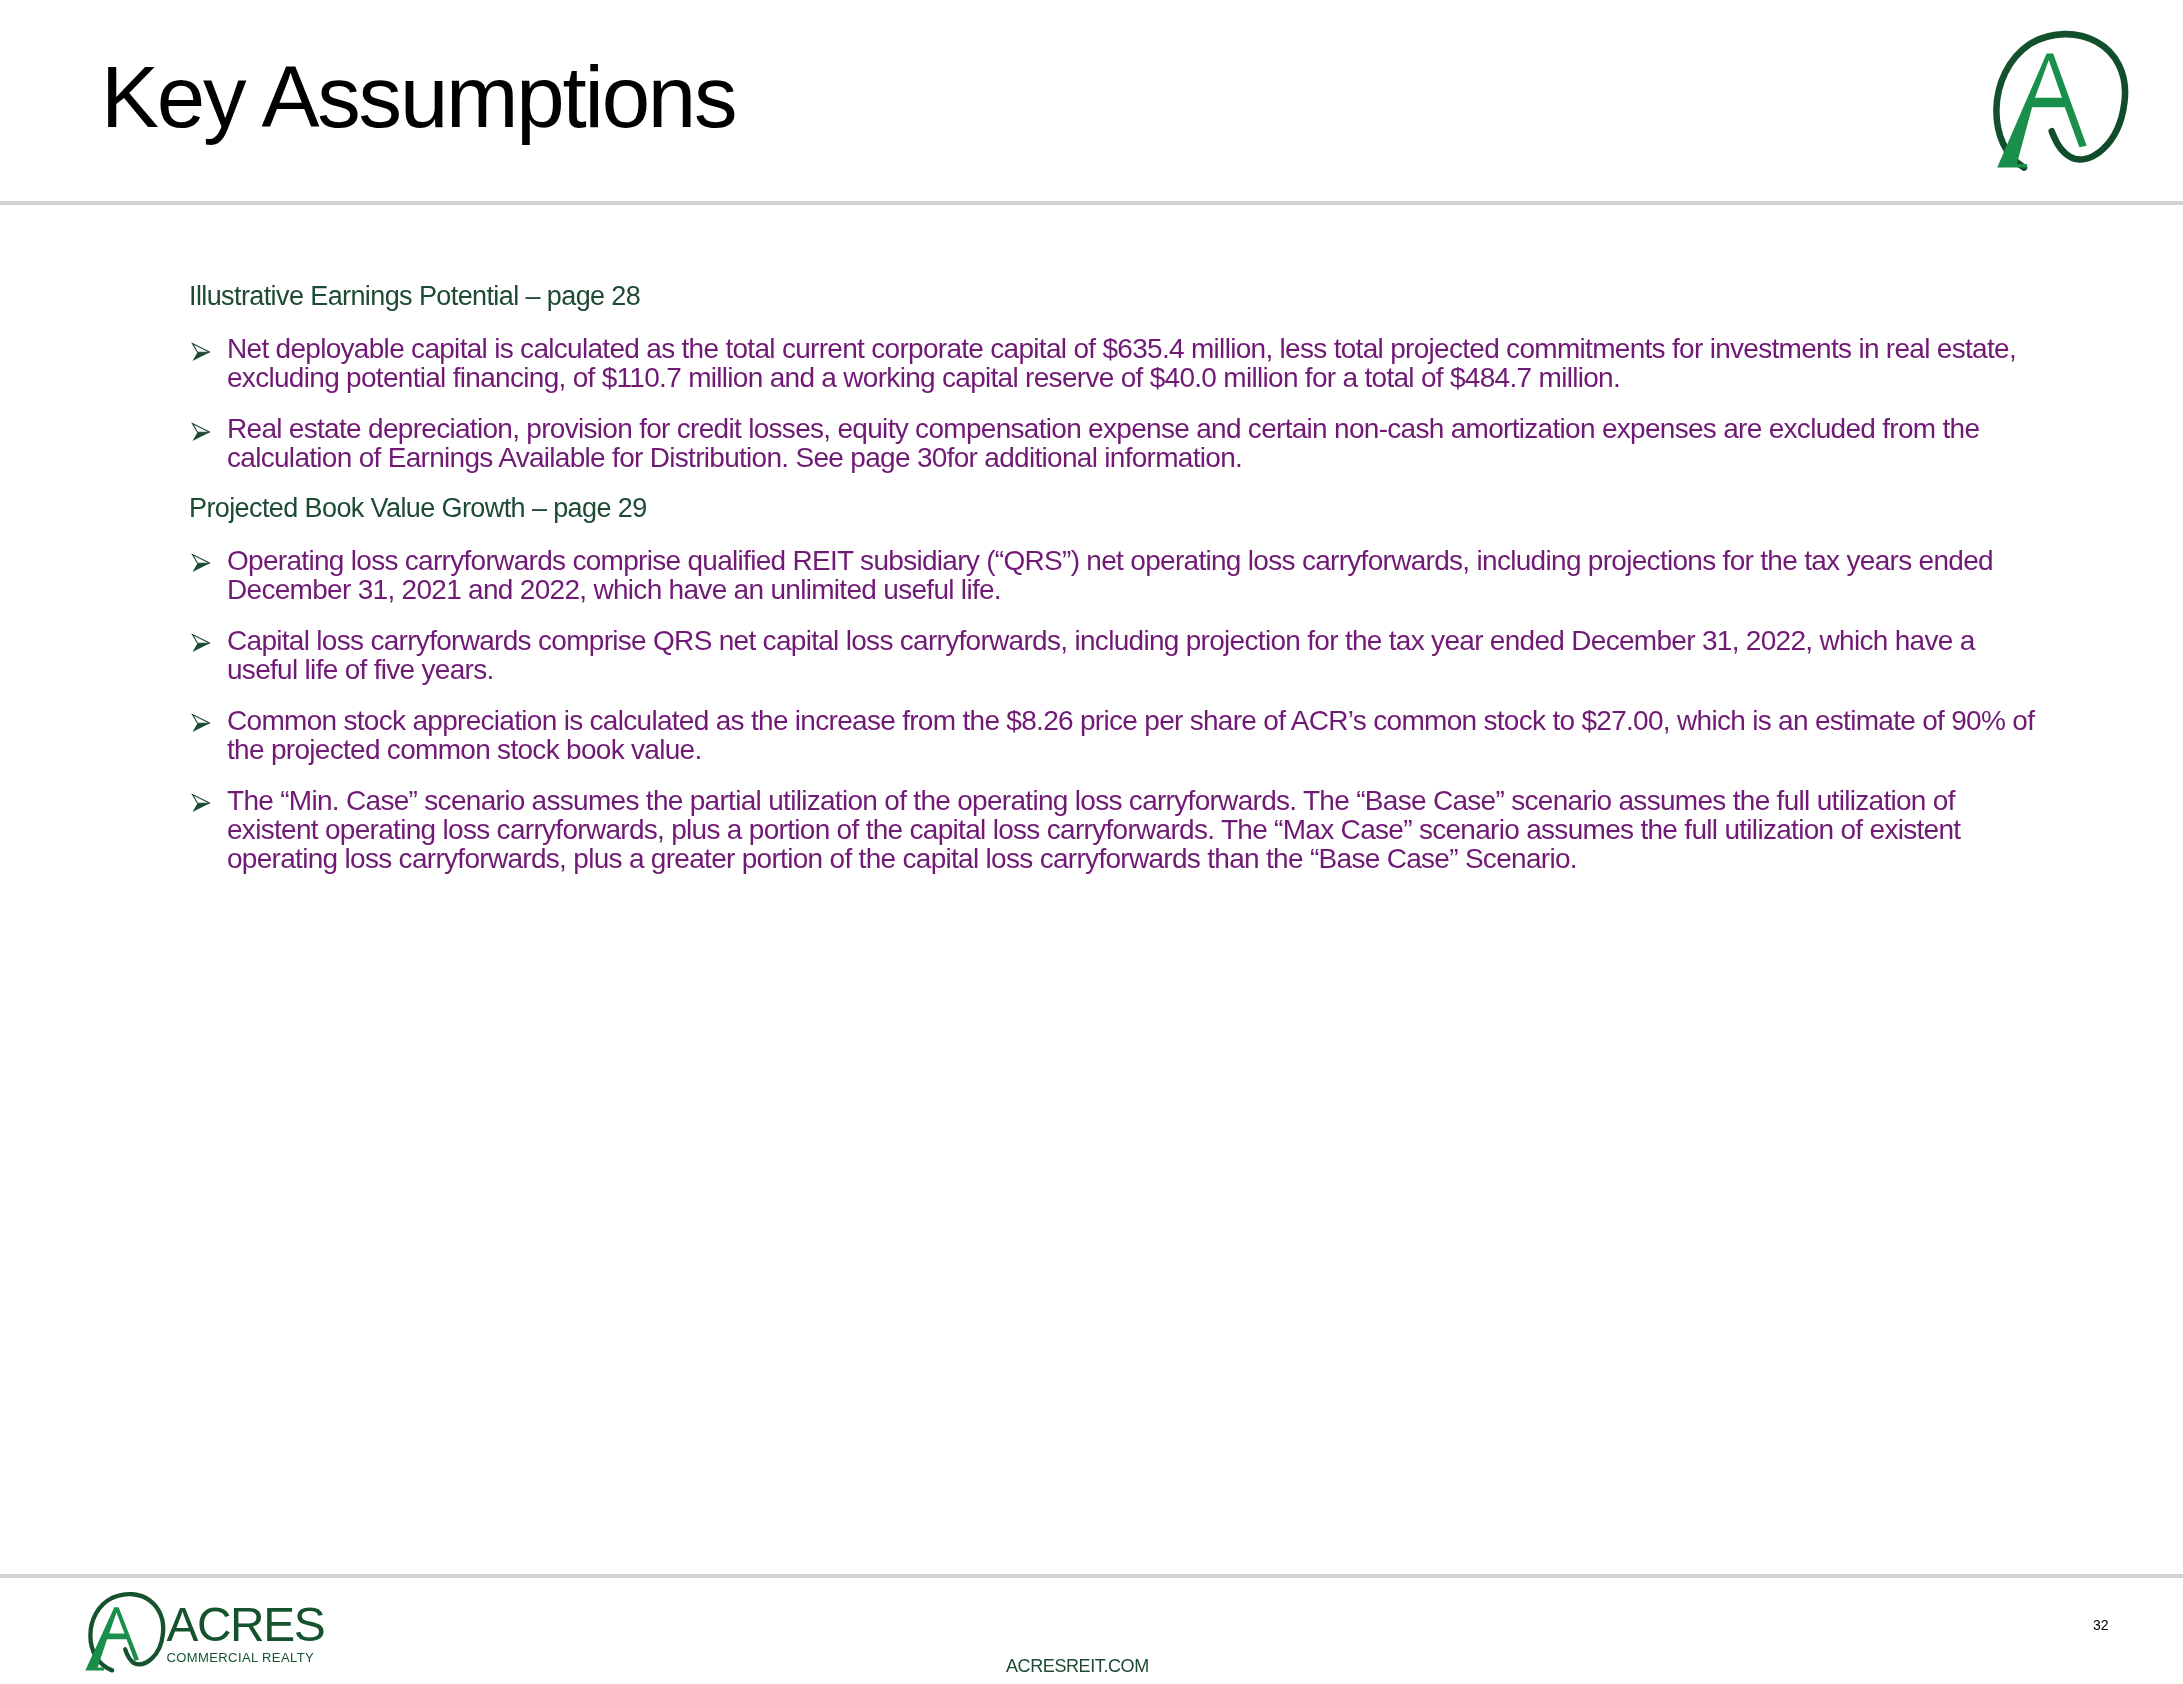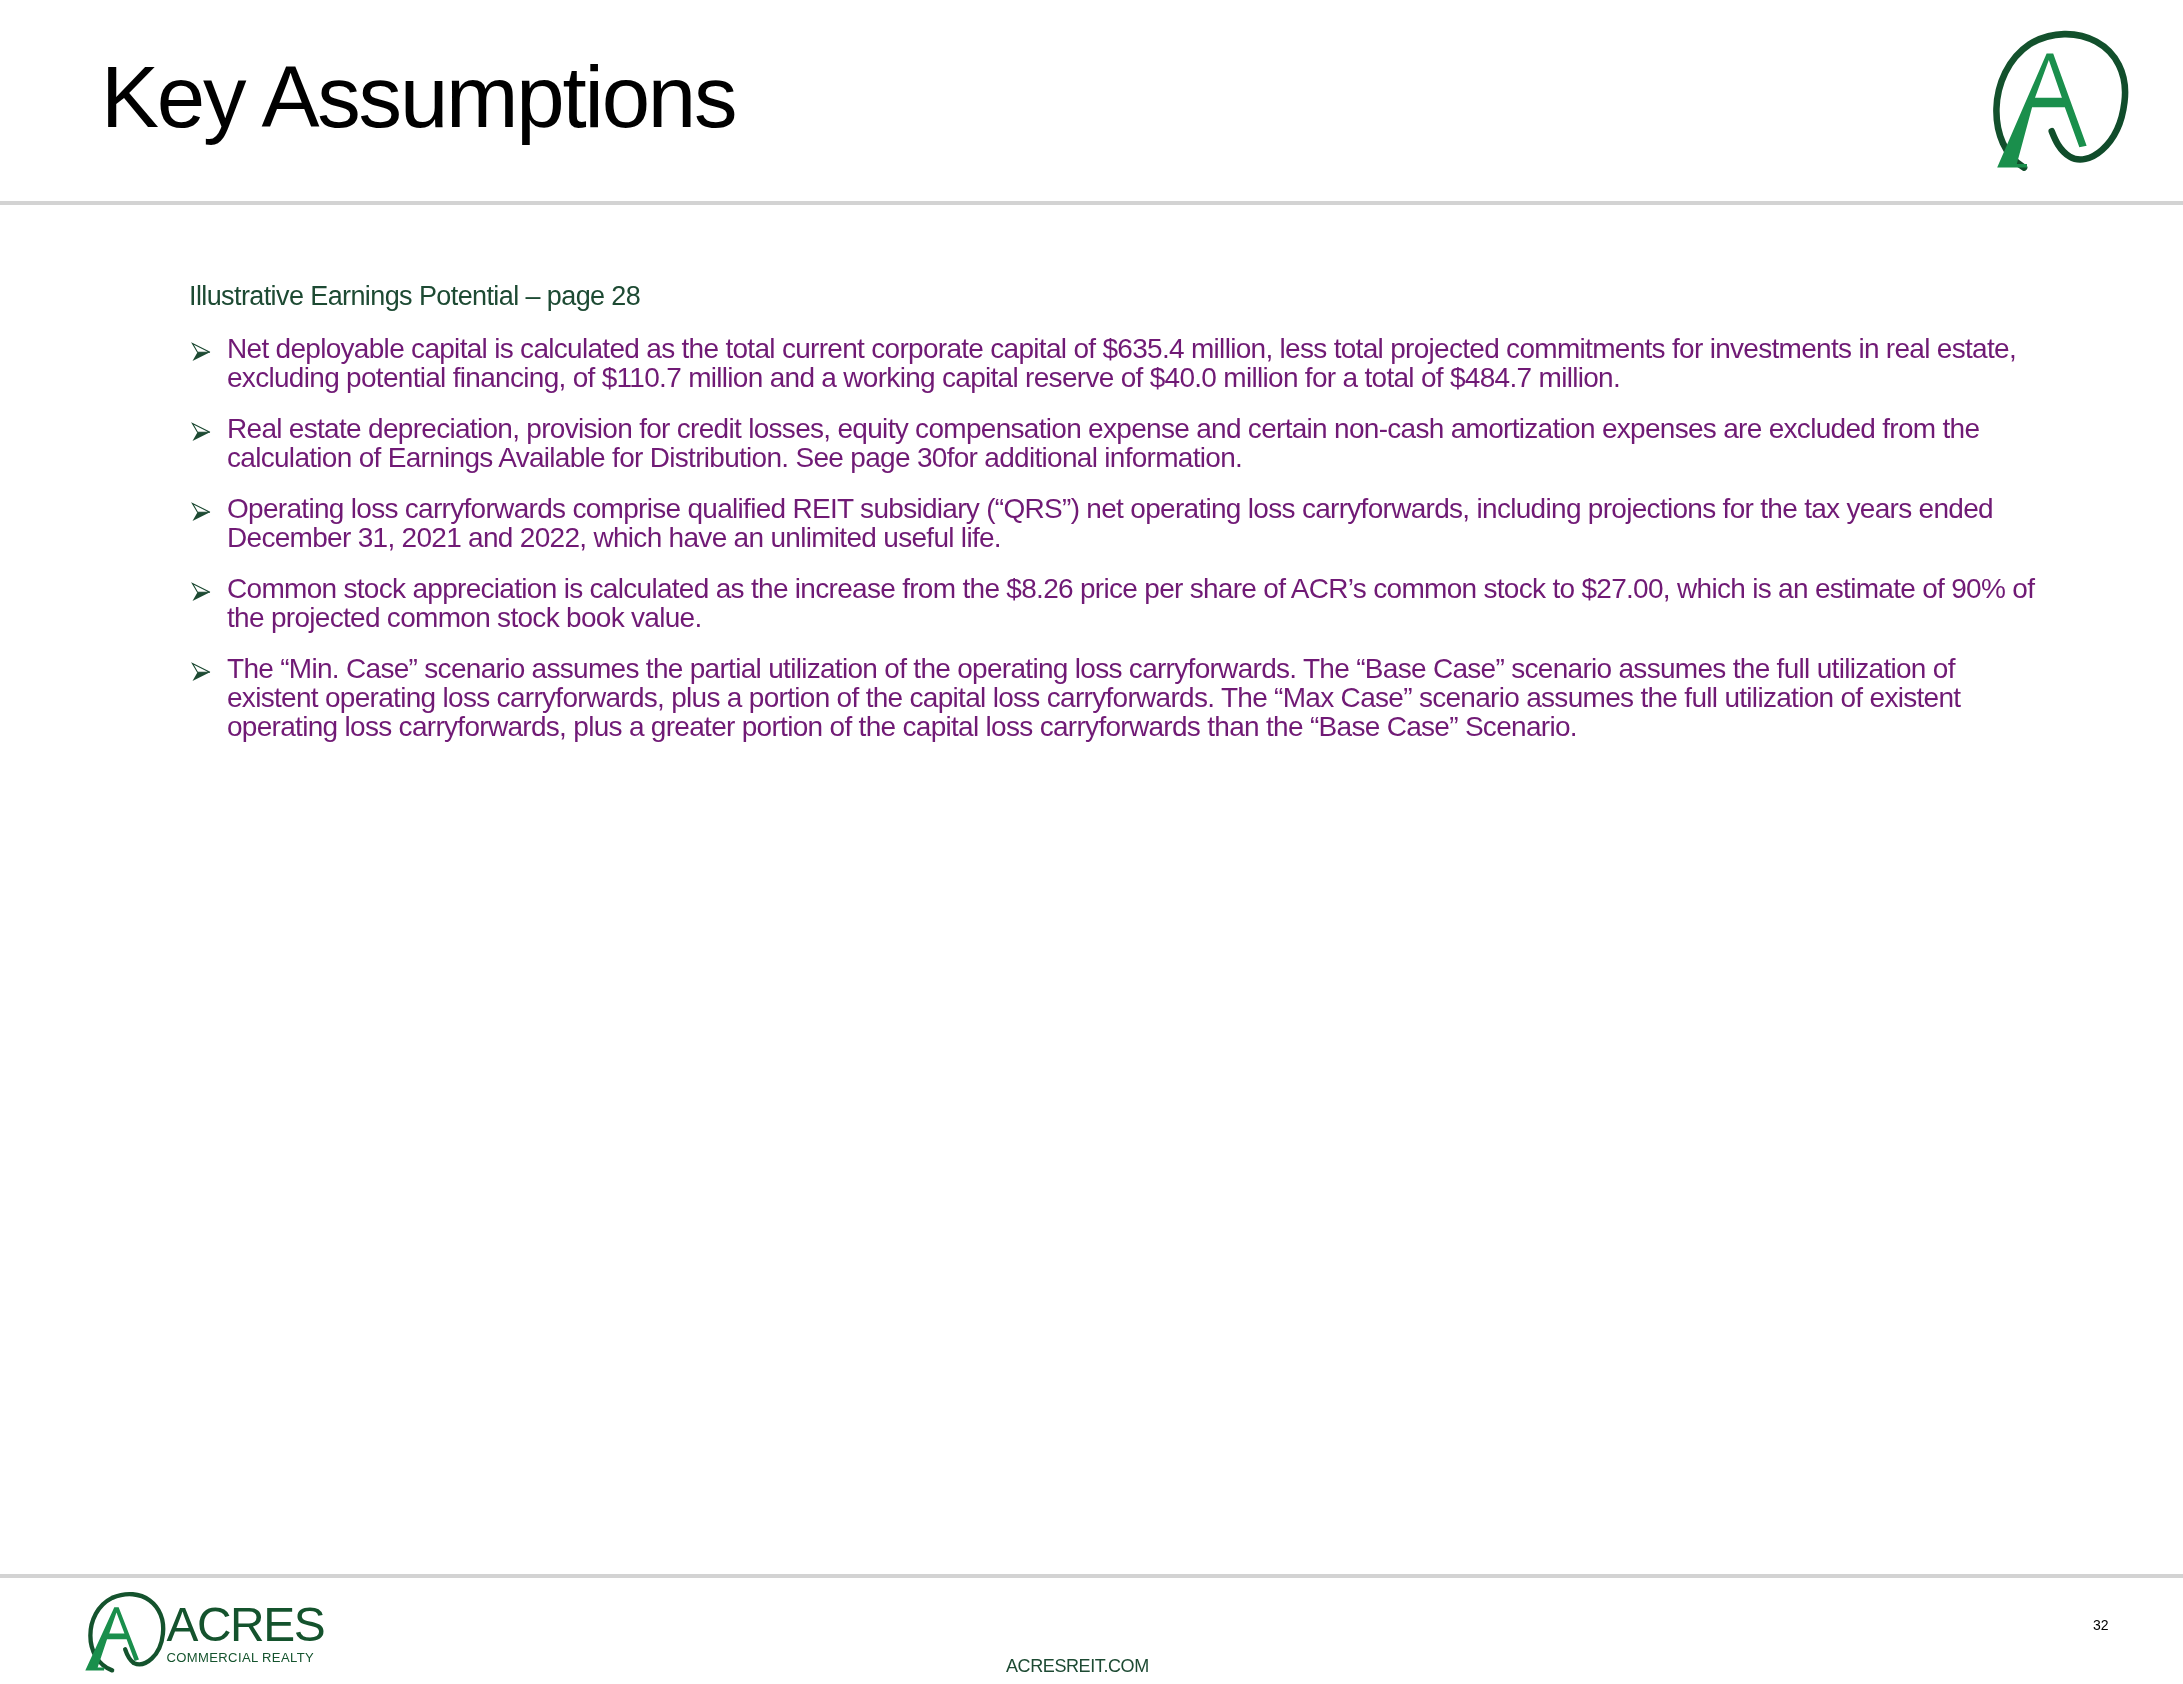--- a/index.html
+++ b/index.html
@@ -133,29 +133,37 @@
   </div>
 
   <div class="bullet">
     <svg class="arrow" viewBox="0 0 28 28">
       <path d="M 2 2 L 26 14 L 2 26 L 9 14 Z" fill="#1d4a33"></path>
       <path d="M 2 2 L 26 14 L 9 14 Z" fill="#ffffff" stroke="#1d4a33" stroke-width="1.5"></path>
     </svg>
     <span>Real estate depreciation, provision for credit losses, equity compensation expense and certain non-cash amortization expenses are excluded from the calculation of Earnings Available for Distribution. See page 30for additional information.</span>
   </div>
 
+  <div class="section-heading second">Projected Book Value Growth – page 29</div>
 
   <div class="bullet">
     <svg class="arrow" viewBox="0 0 28 28">
       <path d="M 2 2 L 26 14 L 2 26 L 9 14 Z" fill="#1d4a33"></path>
       <path d="M 2 2 L 26 14 L 9 14 Z" fill="#ffffff" stroke="#1d4a33" stroke-width="1.5"></path>
     </svg>
     <span>Operating loss carryforwards comprise qualified REIT subsidiary (“QRS”) net operating loss carryforwards, including projections for the tax years ended December 31, 2021 and 2022, which have an unlimited useful life.</span>
   </div>
 
+  <div class="bullet">
+    <svg class="arrow" viewBox="0 0 28 28">
+      <path d="M 2 2 L 26 14 L 2 26 L 9 14 Z" fill="#1d4a33"></path>
+      <path d="M 2 2 L 26 14 L 9 14 Z" fill="#ffffff" stroke="#1d4a33" stroke-width="1.5"></path>
+    </svg>
+    <span>Capital loss carryforwards comprise QRS net capital loss carryforwards, including projection for the tax year ended December 31, 2022, which have a useful life of five years.</span>
+  </div>
 
   <div class="bullet">
     <svg class="arrow" viewBox="0 0 28 28">
       <path d="M 2 2 L 26 14 L 2 26 L 9 14 Z" fill="#1d4a33"></path>
       <path d="M 2 2 L 26 14 L 9 14 Z" fill="#ffffff" stroke="#1d4a33" stroke-width="1.5"></path>
     </svg>
     <span>Common stock appreciation is calculated as the increase from the $8.26 price per share of ACR’s common stock to $27.00, which is an estimate of 90% of the projected common stock book value.</span>
   </div>
 
   <div class="bullet">

